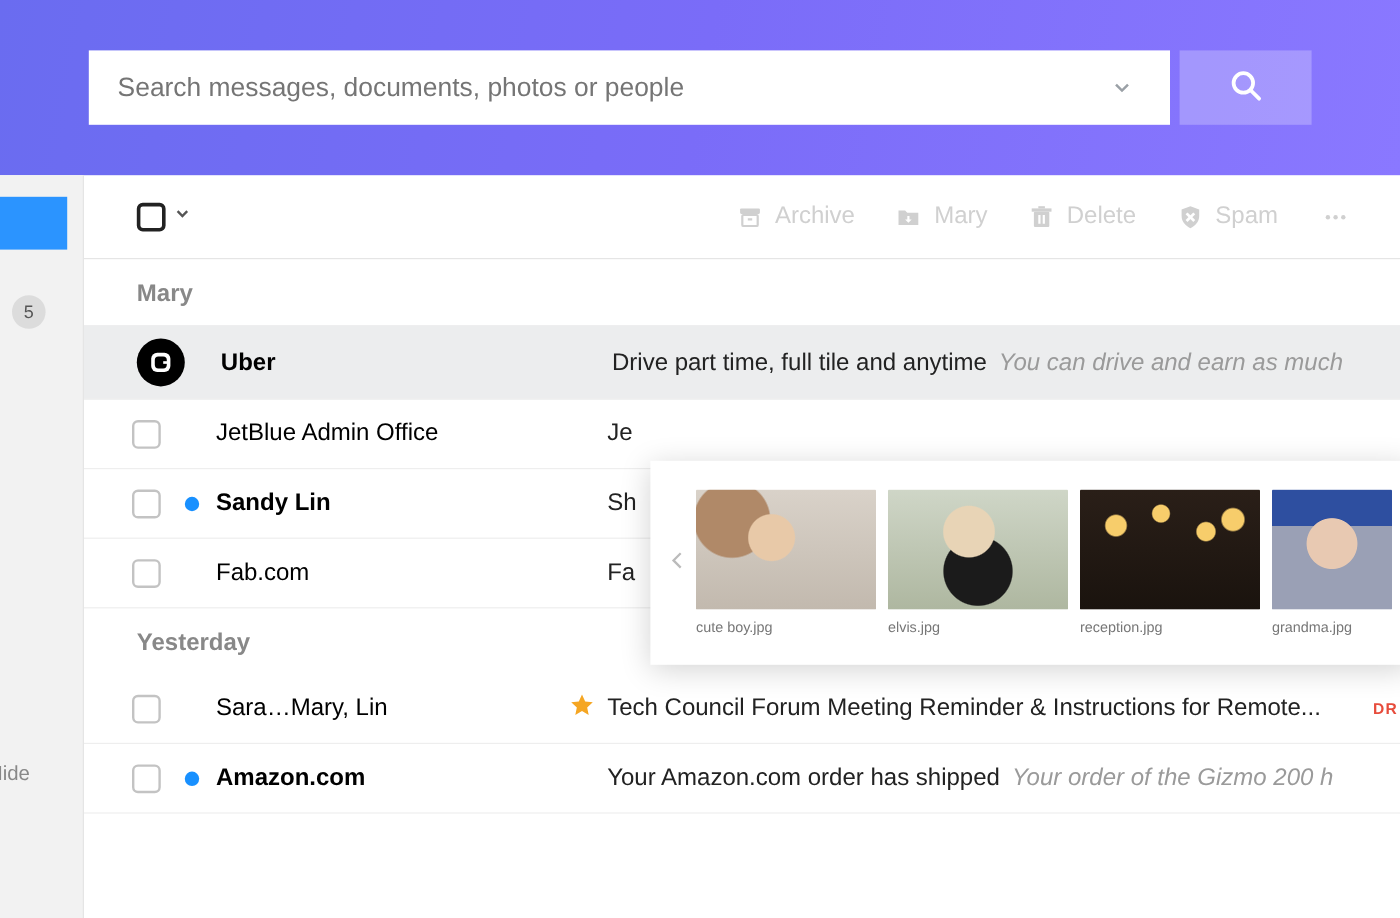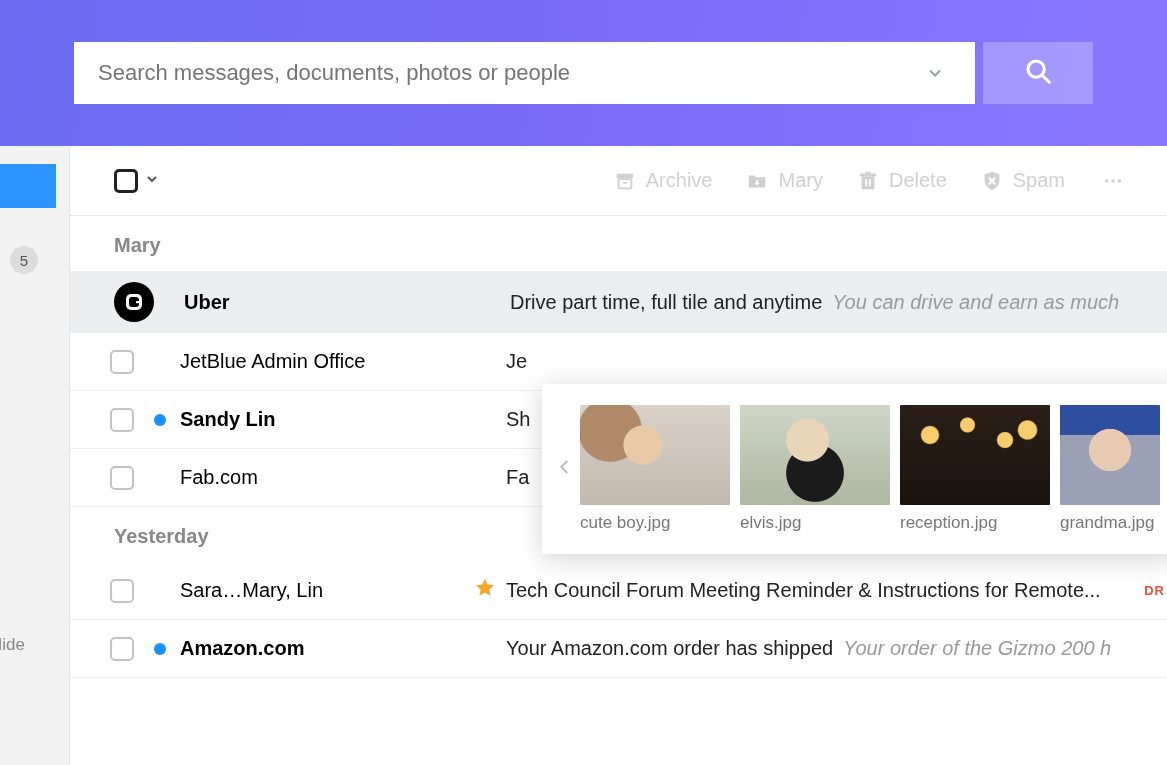--- a/index.html
+++ b/index.html
@@ -241,21 +241,21 @@
     width: 150px;
     flex: 0 0 auto;
   }
   .thumb4 { width: 100px; }
   .thumb-img {
     width: 100%; height: 100px;
     border-radius: 1px;
     margin-bottom: 8px;
   }
   .thumb-label {
-    font-size: 17px;
+    font-size: 12px;
     color: #777;
     white-space: nowrap;
     overflow: hidden;
     text-overflow: ellipsis;
   }
   
   .img-boy { background:
     radial-gradient(circle at 42% 40%, #e8c9a8 0 18%, transparent 19%),
     radial-gradient(circle at 20% 25%, #b08968 0 22%, transparent 23%),
     linear-gradient(180deg,#d9d2c9 0%, #c2b9ae 100%); }

